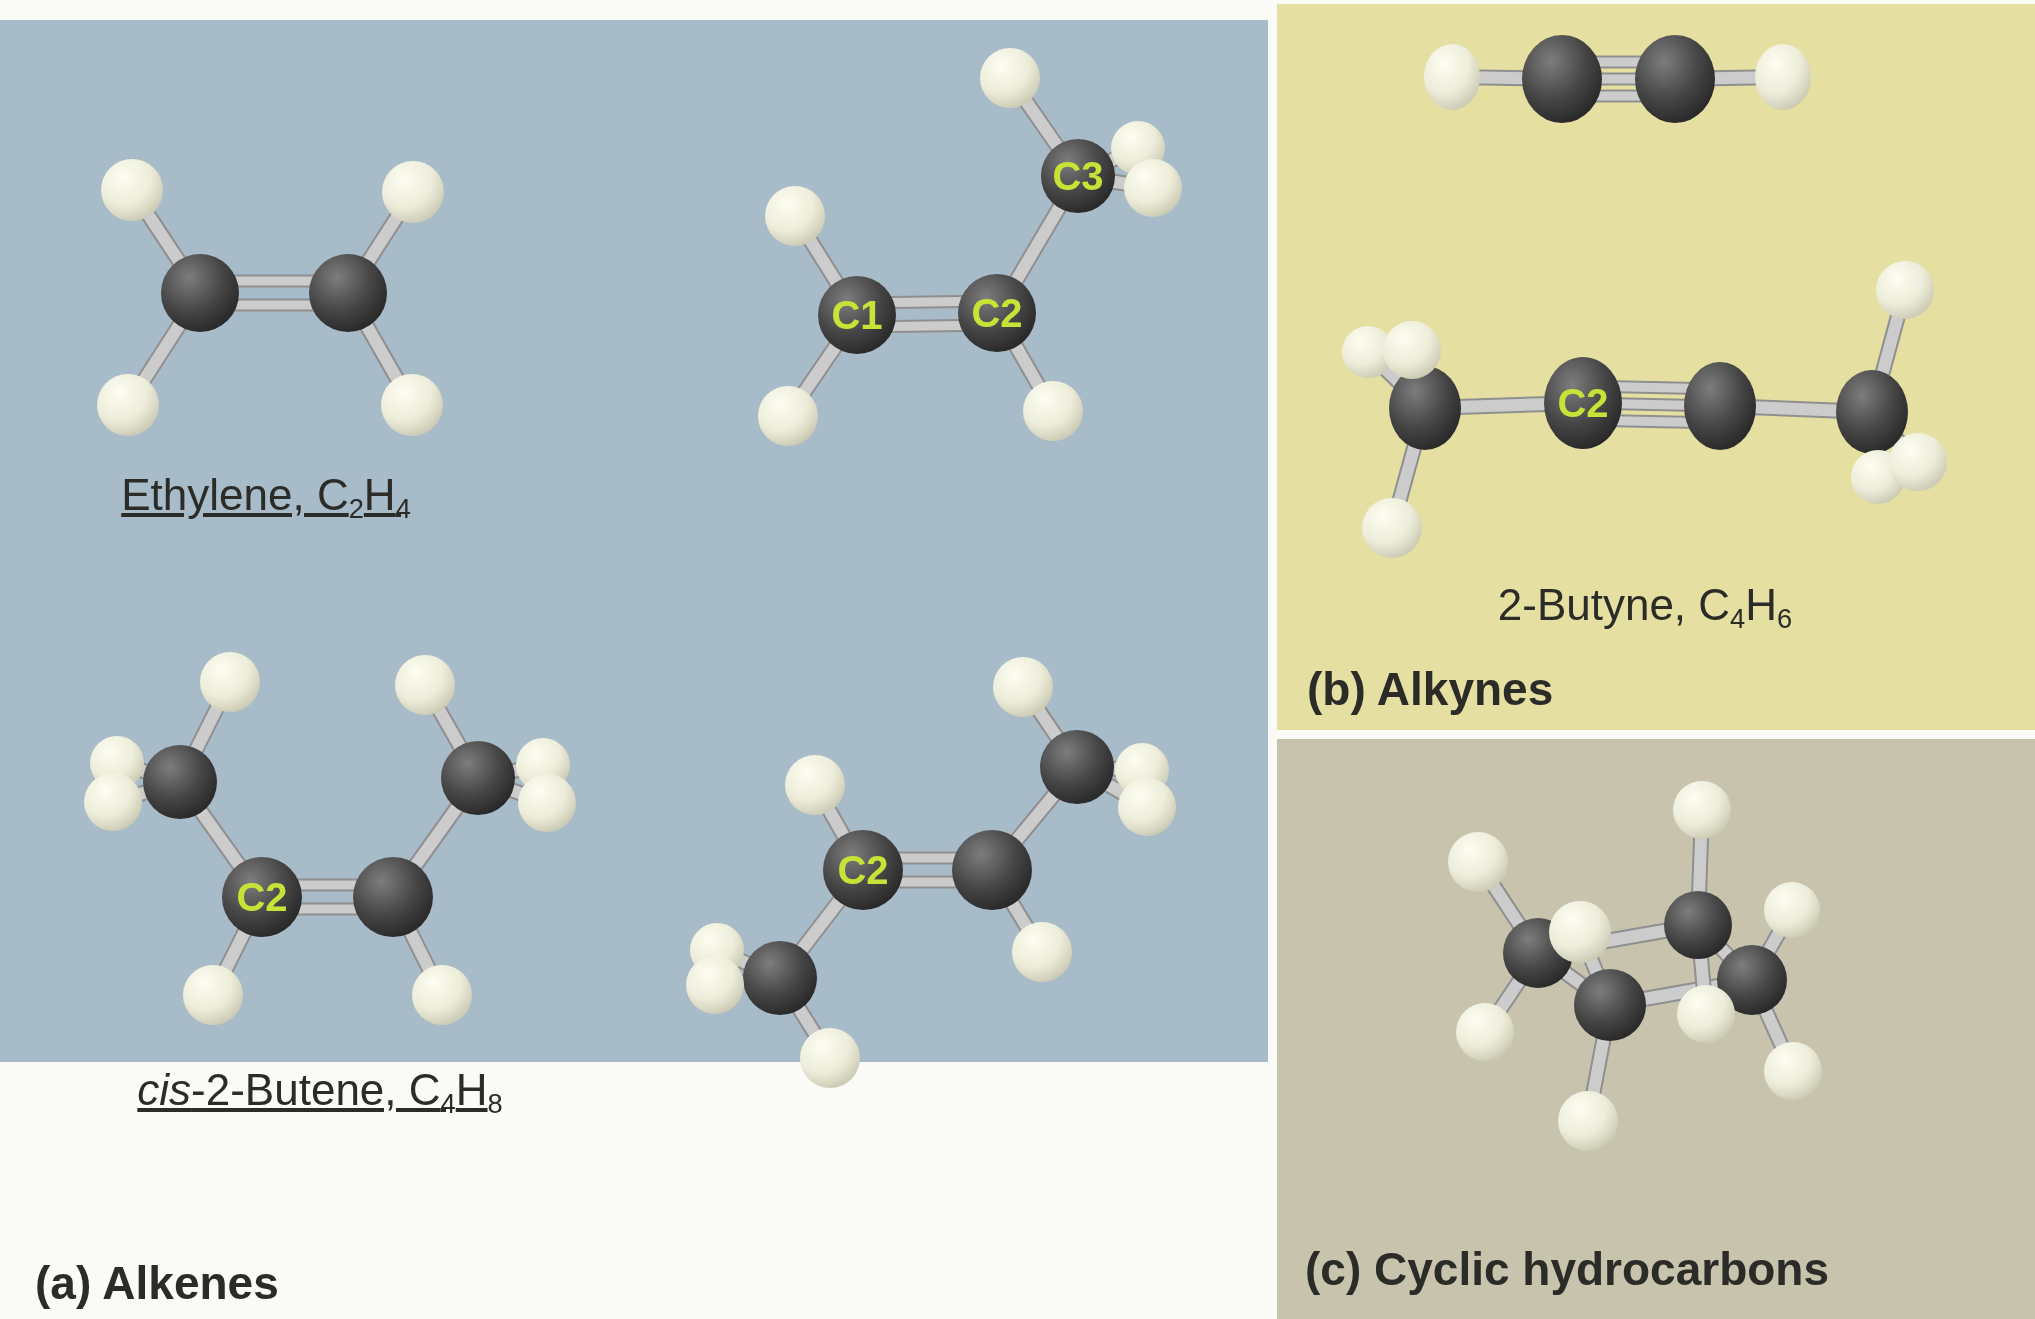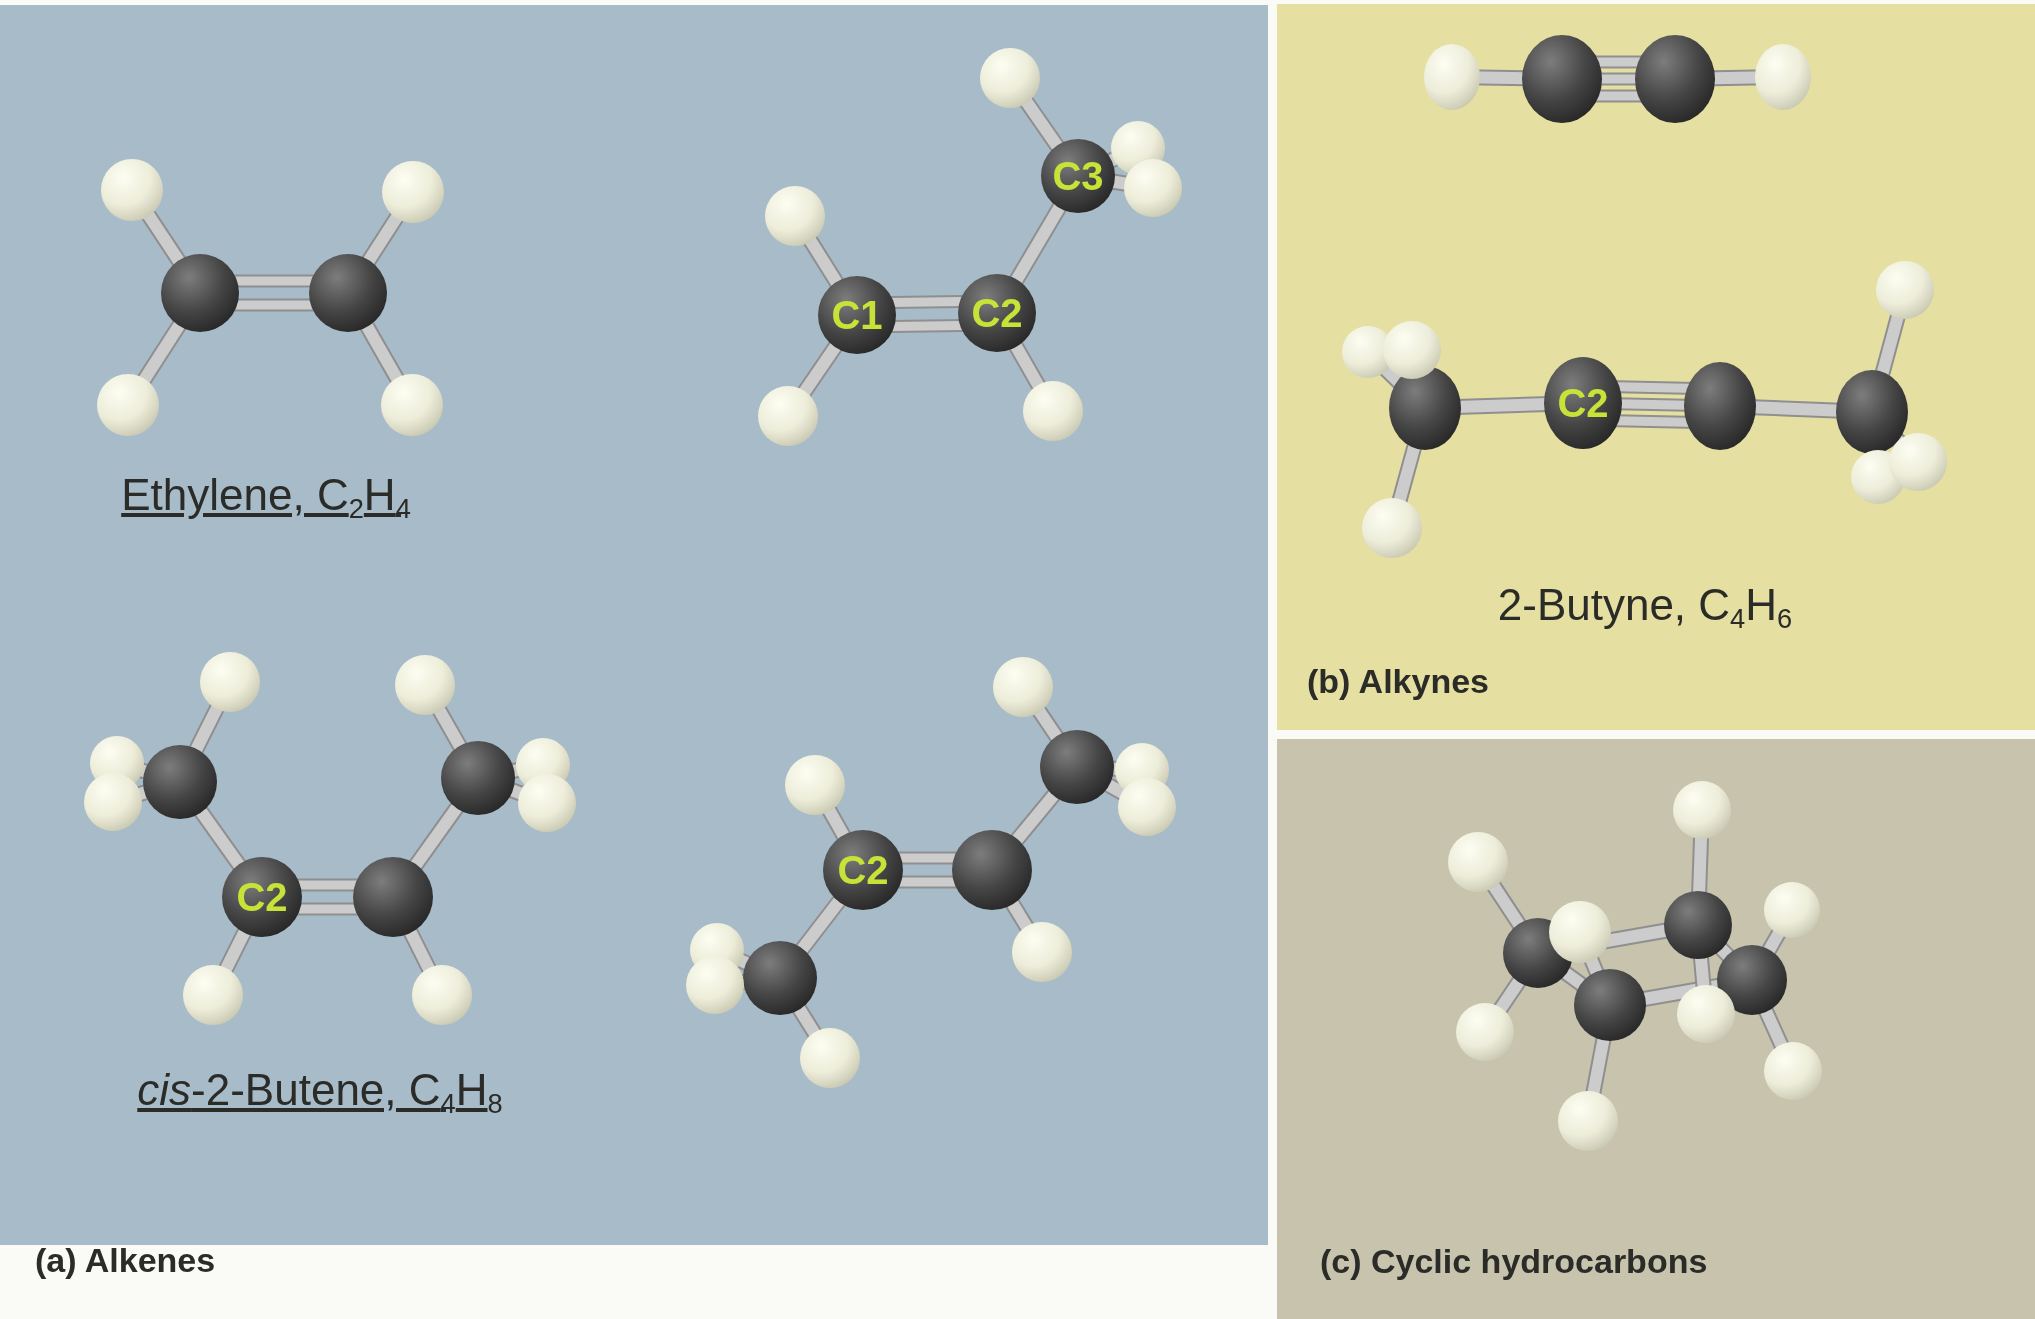--- a/index.html
+++ b/index.html
@@ -1,26 +1,26 @@
 <!DOCTYPE html>
 <html style="--text: #2b2b28;"><head>
 <meta charset="utf-8">
 <style>
   html,body{margin:0;padding:0;background:#dddddd;}
   #page{position:relative;width:2035px;height:1319px;background:#fafaf7;overflow:hidden;
         font-family:"Liberation Sans",sans-serif;}
   .panel{position:absolute;}
-  #panel-a{left:0;top:5px;width:1268px;height:1240px;}
+  #panel-a{left:0;top:20px;width:1268px;height:1042px;}
   #panel-b{left:1277px;top:4px;width:758px;height:726px;}
   #panel-c{left:1277px;top:739px;width:758px;height:580px;}
-  .panel-label{position:absolute;font-weight:700;font-size:34px;color:var(--text,#2b2b28);
+  .panel-label{position:absolute;font-weight:700;font-size:46px;color:var(--text,#2b2b28);
                white-space:nowrap;}
   #plabel-a{left:35px;top:1236px;}
   #plabel-b{left:30px;top:658px;}
-  #plabel-c{left:43px;top:503px;}
+  #plabel-c{left:28px;top:503px;}
   .mol{position:absolute;}
   .mol svg{display:block;}
   .mol-label{position:absolute;transform:translateX(-50%);font-size:44px;
              color:var(--text,#2b2b28);white-space:nowrap;}
   .mol-label sub{font-size:0.62em;vertical-align:-0.28em;}
   .mol-label i{font-style:italic;}
 </style>
 </head>
 <body>
 

